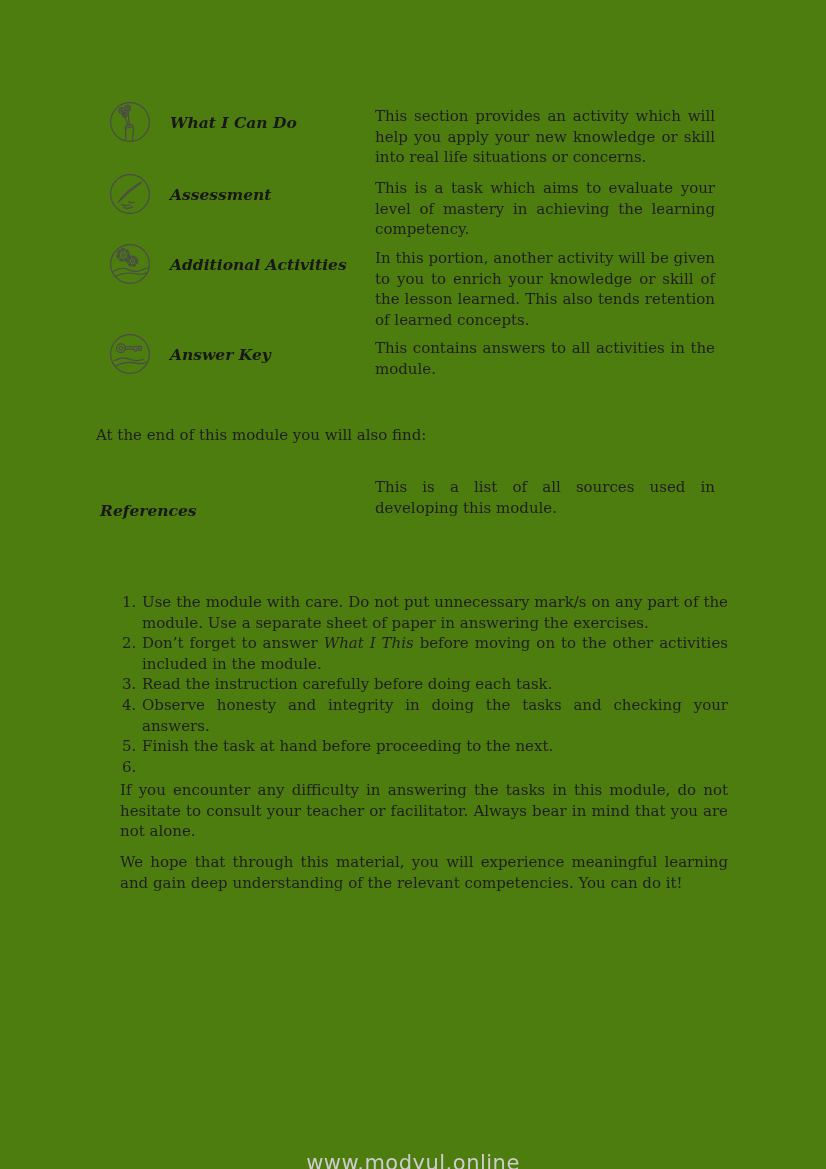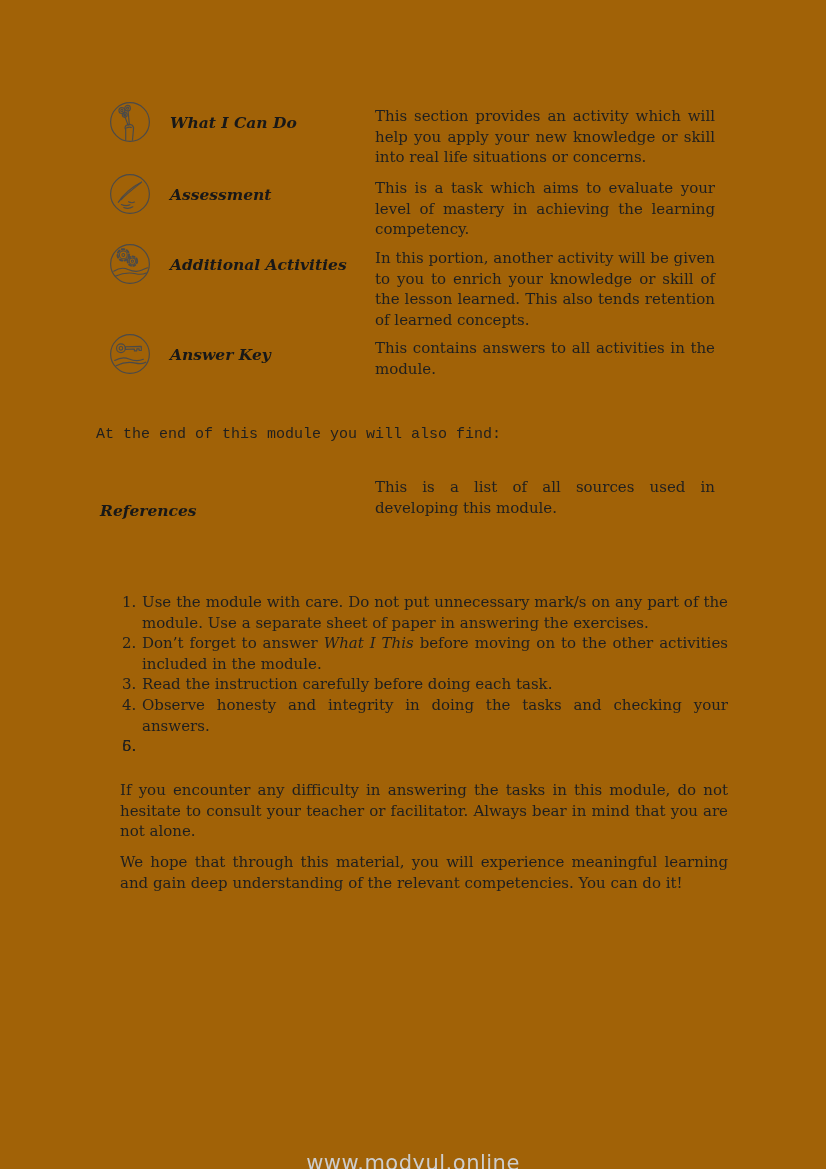--- a/index.html
+++ b/index.html
@@ -1,38 +1,38 @@
 <!DOCTYPE html>
 <html><head>
 <meta charset="utf-8">
 <style>
   html,body { margin:0; padding:0; background:#ffffff; }
   .page {
     position:relative;
     width:826px; height:1169px;
-    background:#a16207;
+    background:#4d7c0f;
     font-family:"DejaVu Serif","Liberation Serif",serif;
     font-size:15px;
     line-height:20.6px;
     color:#1f1f1f;
     overflow:hidden;
   }
   .legend-row { position:absolute; left:0; right:0; height:0; }
   .legend-icon { position:absolute; left:109px; top:0; width:42px; height:42px; }
   .legend-icon svg { display:block; }
   .legend-label {
     position:absolute; left:170px; top:12px;
     font-weight:bold; font-style:italic; font-size:15.5px; white-space:nowrap;
     color:#181818;
   }
   .legend-desc {
     position:absolute; left:375px; top:5px; width:340px;
     text-align:justify;
   }
-  .intro-line { position:absolute; white-space:nowrap;font-family:Liberation Mono, monospace; }
+  .intro-line { position:absolute; white-space:nowrap; }
   .refs-label {
     position:absolute; left:100px; top:477px;
     font-weight:bold; font-style:italic; font-size:15.5px; color:#181818;margin-top:24px;
   }
   .refs-desc {
     position:absolute; left:375px; top:477px; width:340px; text-align:justify;
   }
   .reminders-list { position:absolute; left:122px; top:592px; width:606px; }
   .reminder { position:relative; padding-left:20px; text-align:justify; }
   .reminder-num { position:absolute; left:0; top:0; }
@@ -140,20 +140,21 @@
     <div class="reminder">
       <span class="reminder-num">3.</span>
       <span>Read the instruction carefully before doing each task.</span>
     </div>
     <div class="reminder">
       <span class="reminder-num">4.</span>
       <span>Observe honesty and integrity in doing the tasks and checking your answers.</span>
     </div>
     <div class="reminder">
       <span class="reminder-num">5.</span>
+      <span>Finish the task at hand before proceeding to the next.</span>
     </div>
     <div class="reminder">
       <span class="reminder-num">6.</span>
     </div>
   </div>
 
   <div class="closing-para" style="top:852px">We hope that through this material, you will experience meaningful learning and gain deep understanding of the relevant competencies. You can do it!</div>
   <div class="closing-para" style="top:780px">If you encounter any difficulty in answering the tasks in this module, do not hesitate to consult your teacher or facilitator. Always bear in mind that you are not alone.</div>
 
   <div class="watermark">www.modyul.online</div>

